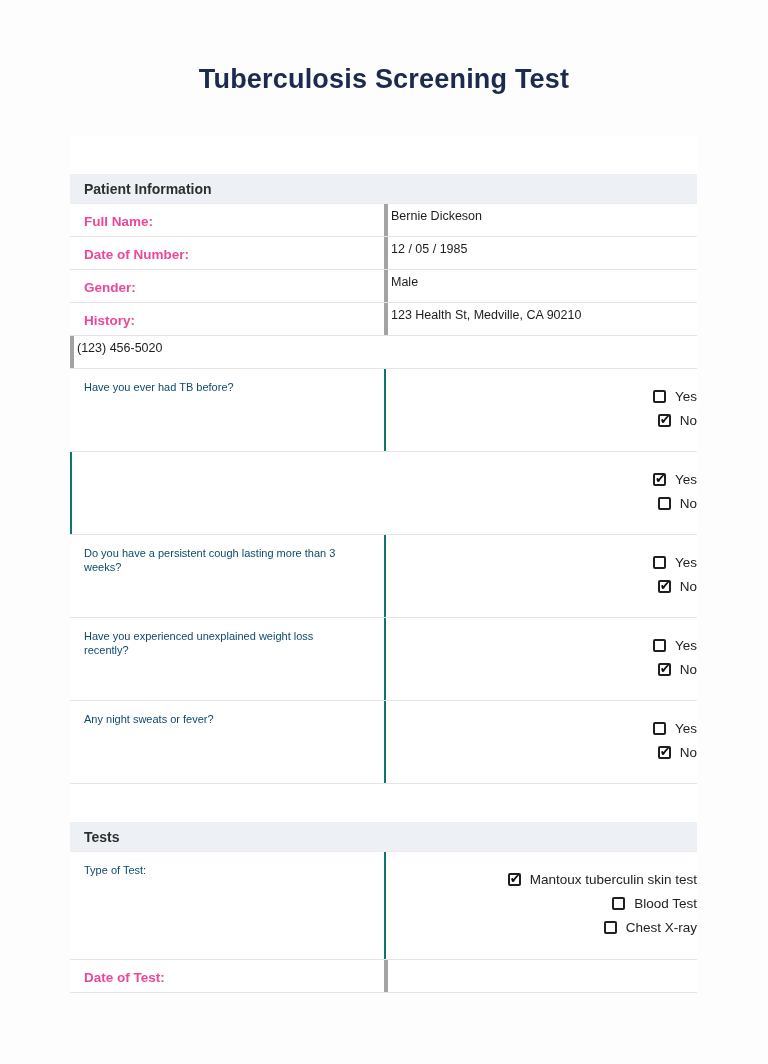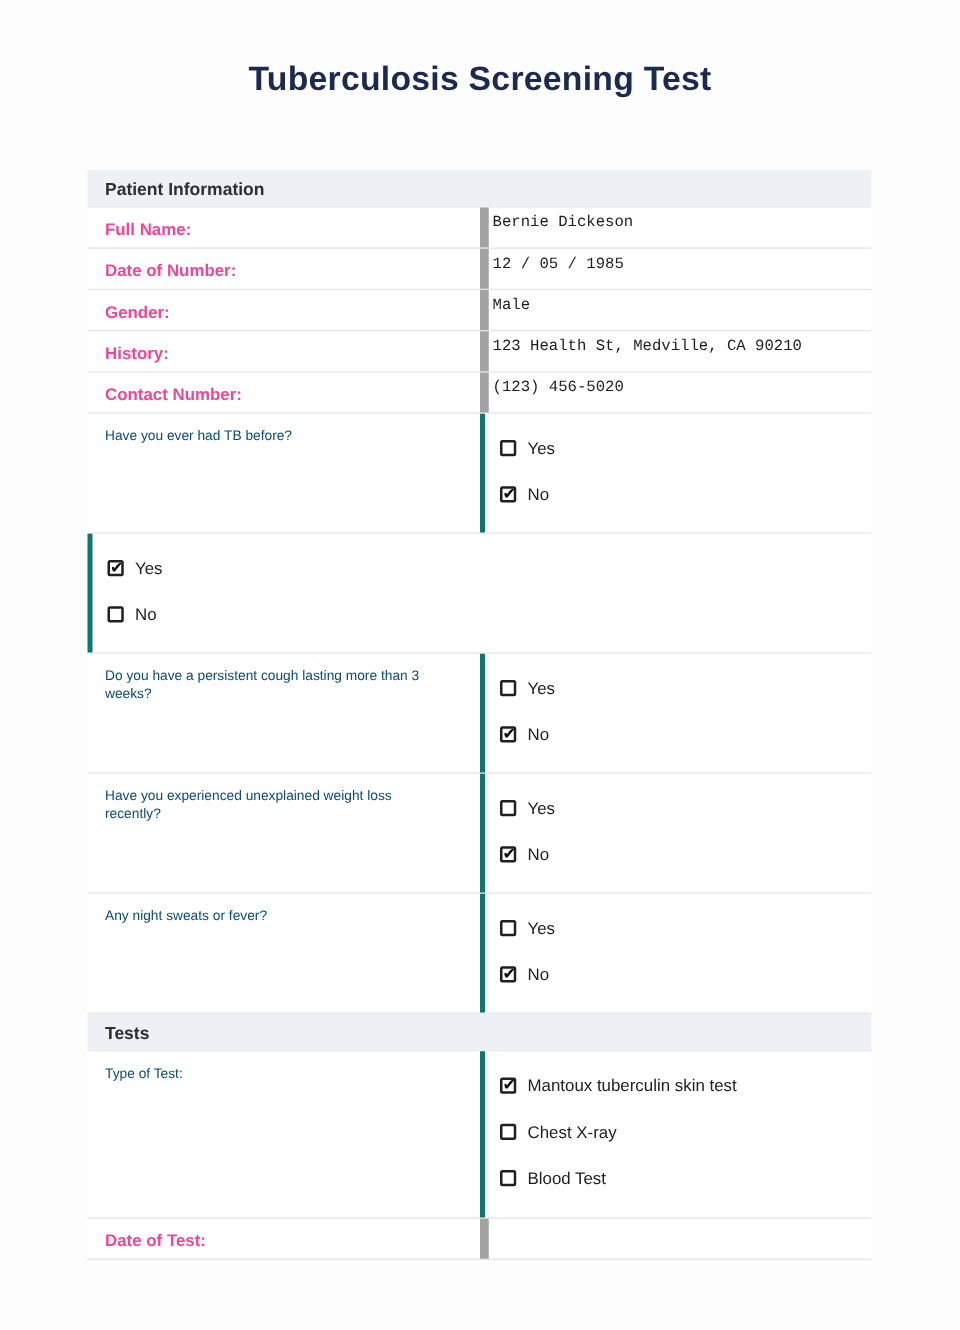--- a/index.html
+++ b/index.html
@@ -6,79 +6,80 @@
   html, body { width: 768px; background: #fdfdfe; }
   body {
     font-family: "Liberation Sans", sans-serif;
     color: #333;
     position: relative;
     height: 1064px;
   }
   .canvas { position: absolute; inset: 0; background: #fdfdfe; }
   .title {
     position: absolute;
-    top: 48px; left: 0; right: 0;
+    top: 64px; left: 0; right: 0;
     text-align: center;
     font-size: 27px;
     font-weight: bold;
     color: #1b2a4e;
     letter-spacing: 0.2px;
   }
   .form-table {
     position: absolute;
     left: 70px; top: 136px;
     width: 627px;
     background: #fff;
   }
   .section-header {
     background: #edf0f4;
     color: #2e2e2e;
     font-weight: bold;
     font-size: 14px;
     padding: 7px 0 6px 14px;
     border-bottom: 1px solid #ececec;
+    margin-top: 38px;
   }
   .info-row {
     display: flex;
     border-bottom: 1px solid #e4e4e4;
     min-height: 33px;
   }
   .info-label {
     width: 314px;
     font-size: 13.5px;
     color: #ec4899;
     padding: 10px 10px 7px 14px;
     font-weight: bold;
   }
   .info-value {
     flex: 1;
-    border-left: 7px solid #a3a3a3;
+    border-left: 4px solid #a3a3a3;
     font-size: 12.5px;
     color: #1d1d1d;
     padding: 5px 6px 4px 3px;
-    font-family: Liberation Mono, monospace;
   }
   .q-row {
     display: flex;
     border-bottom: 1px solid #e4e4e4;
   }
   .q-label {
     width: 314px;
     font-size: 11px;
     color: #0c4a6e;
     padding: 11px 26px 10px 14px;
     line-height: 1.3;
   }
   .q-options {
     flex: 1;
-    border-left: 4px solid #0f766e;
+    border-left: 2px solid #0f766e;
     padding: 20px 0 23px 12px;
     display: flex;
     flex-direction: column;
-    gap: 22px;
+    gap: 9px;
+    align-items: flex-end;
   }
   .q-options.triple { padding-bottom: 24px; }
   .option {
     display: flex;
     align-items: center;
     gap: 9px;
     font-size: 13.5px;
     color: #222;
   }
   .checkbox {
@@ -119,21 +120,20 @@
     </div>
     <div class="info-row">
       <div class="info-label">Gender:</div>
       <div class="info-value">Male</div>
     </div>
     <div class="info-row">
       <div class="info-label">History:</div>
       <div class="info-value">123 Health St, Medville, CA 90210</div>
     </div>
     <div class="info-row">
-      <div class="info-label">Contact Number:</div>
       <div class="info-value">(123) 456-5020</div>
     </div>
 
 
     <div class="q-row">
       <div class="q-label">Have you ever had TB before?</div>
       <div class="q-options">
         <div class="option">
           <span class="checkbox"></span>
           <span class="option-label">Yes</span>
@@ -204,25 +204,25 @@
 
     <div class="q-row">
       <div class="q-label">Type of Test:</div>
       <div class="q-options triple">
         <div class="option">
           <span class="checkbox checked"></span>
           <span class="option-label">Mantoux tuberculin skin test</span>
         </div>
         <div class="option">
           <span class="checkbox"></span>
+          <span class="option-label">Blood Test</span>
+        </div>
+        <div class="option">
+          <span class="checkbox"></span>
           <span class="option-label">Chest X-ray</span>
-        </div>
-        <div class="option">
-          <span class="checkbox"></span>
-          <span class="option-label">Blood Test</span>
         </div>
       </div>
     </div>
 
     <div class="info-row">
       <div class="info-label">Date of Test:</div>
       <div class="info-value"></div>
     </div>
 
   </div>

